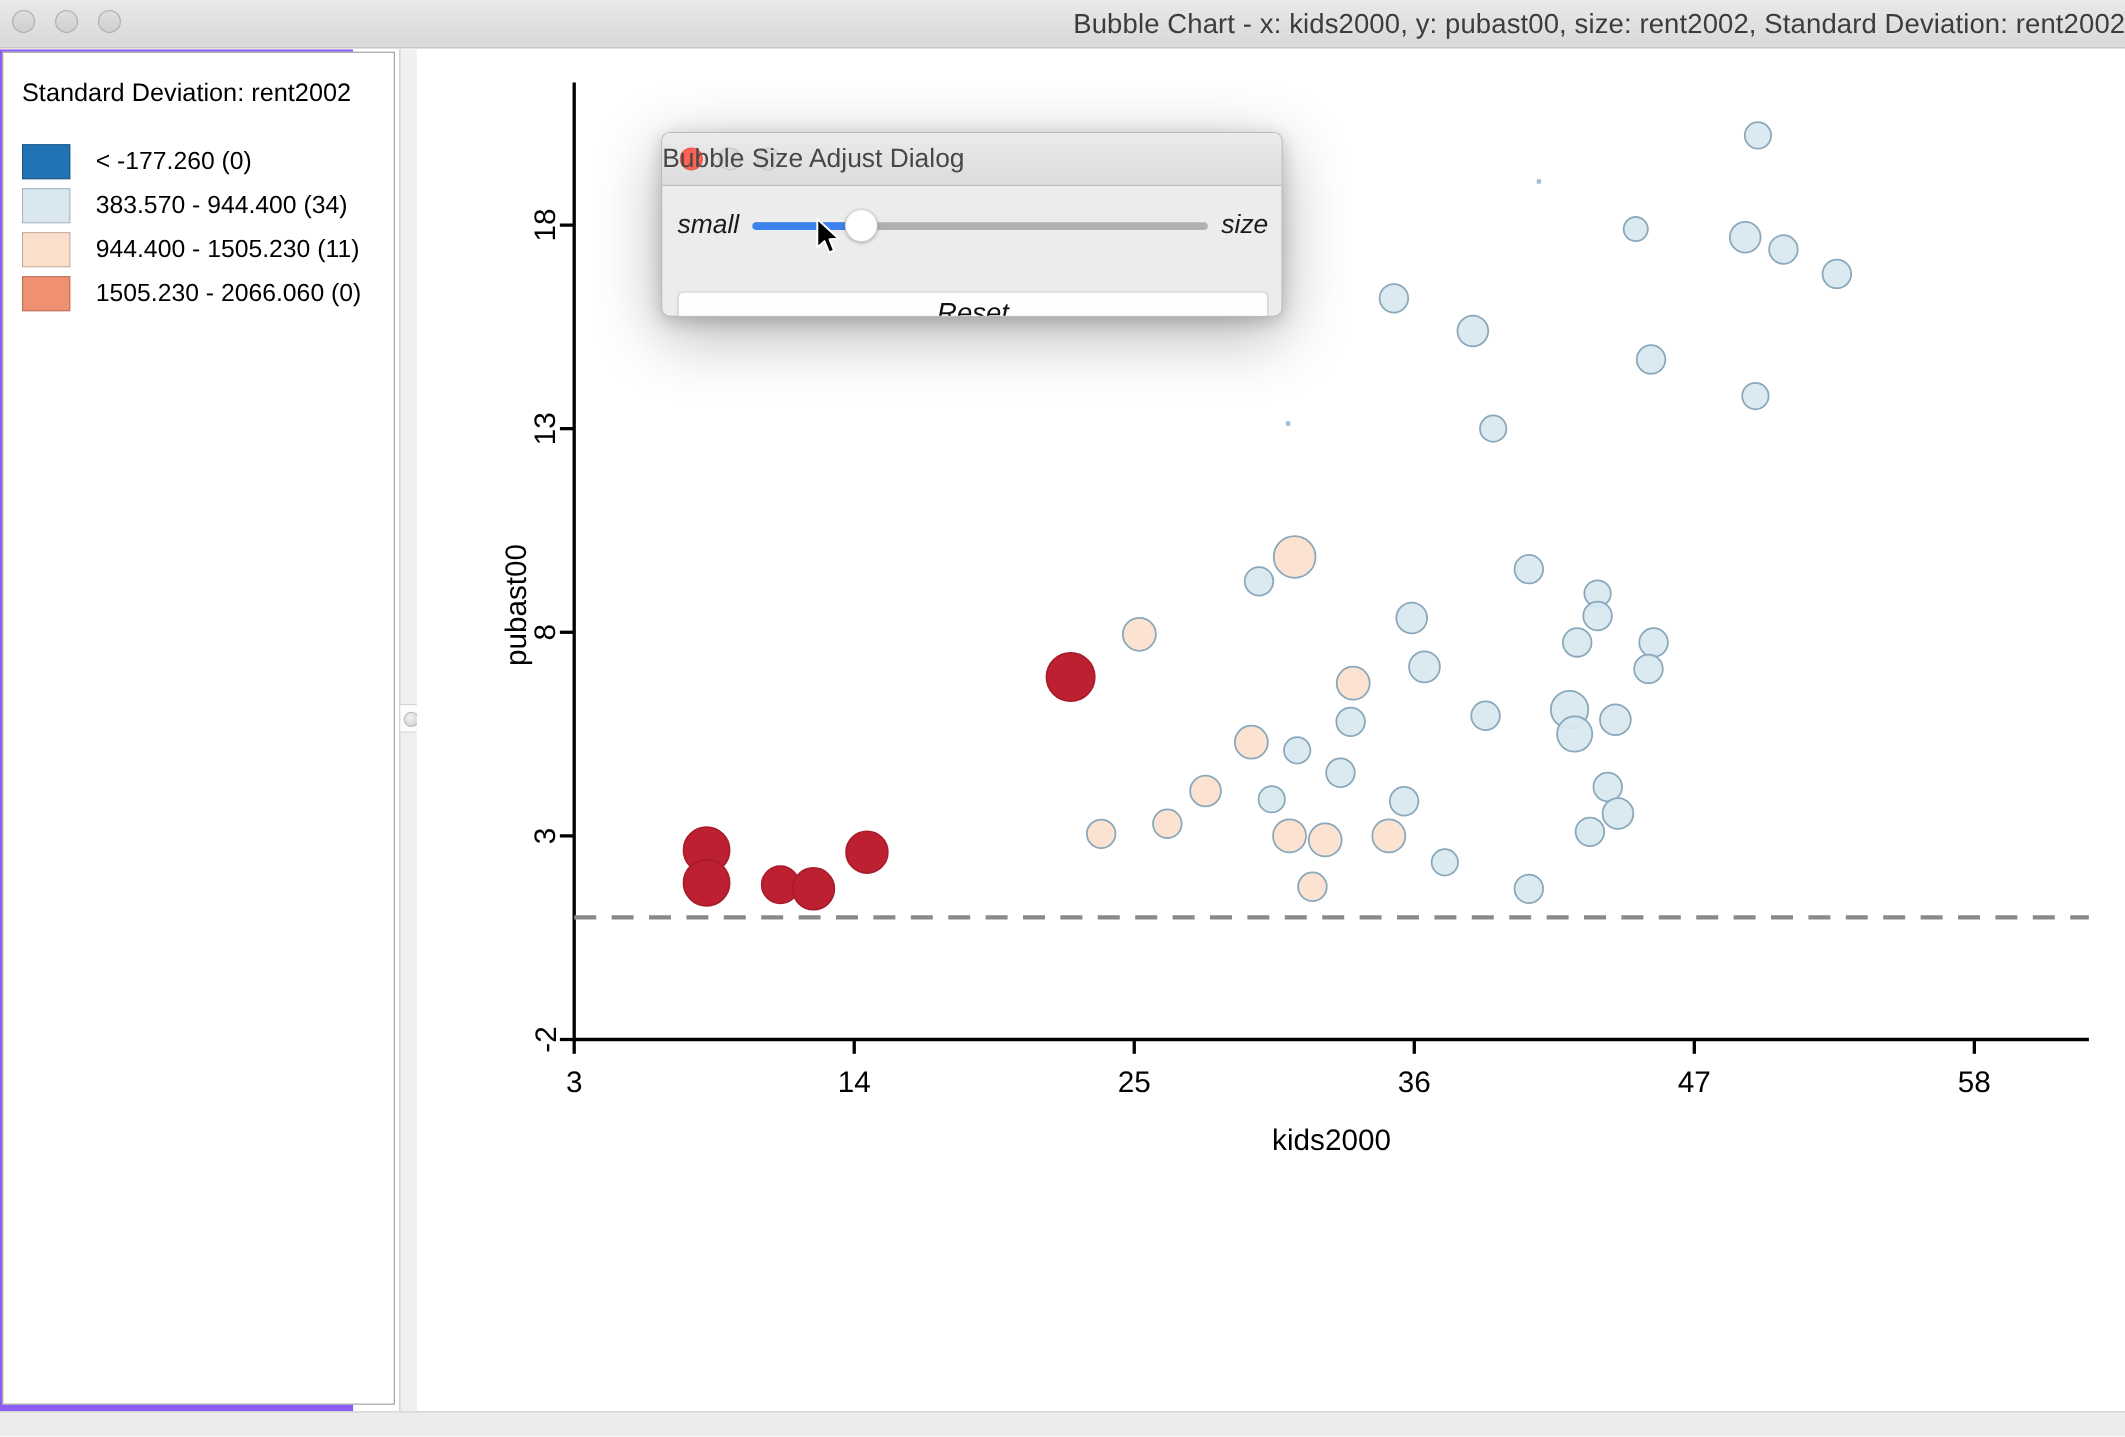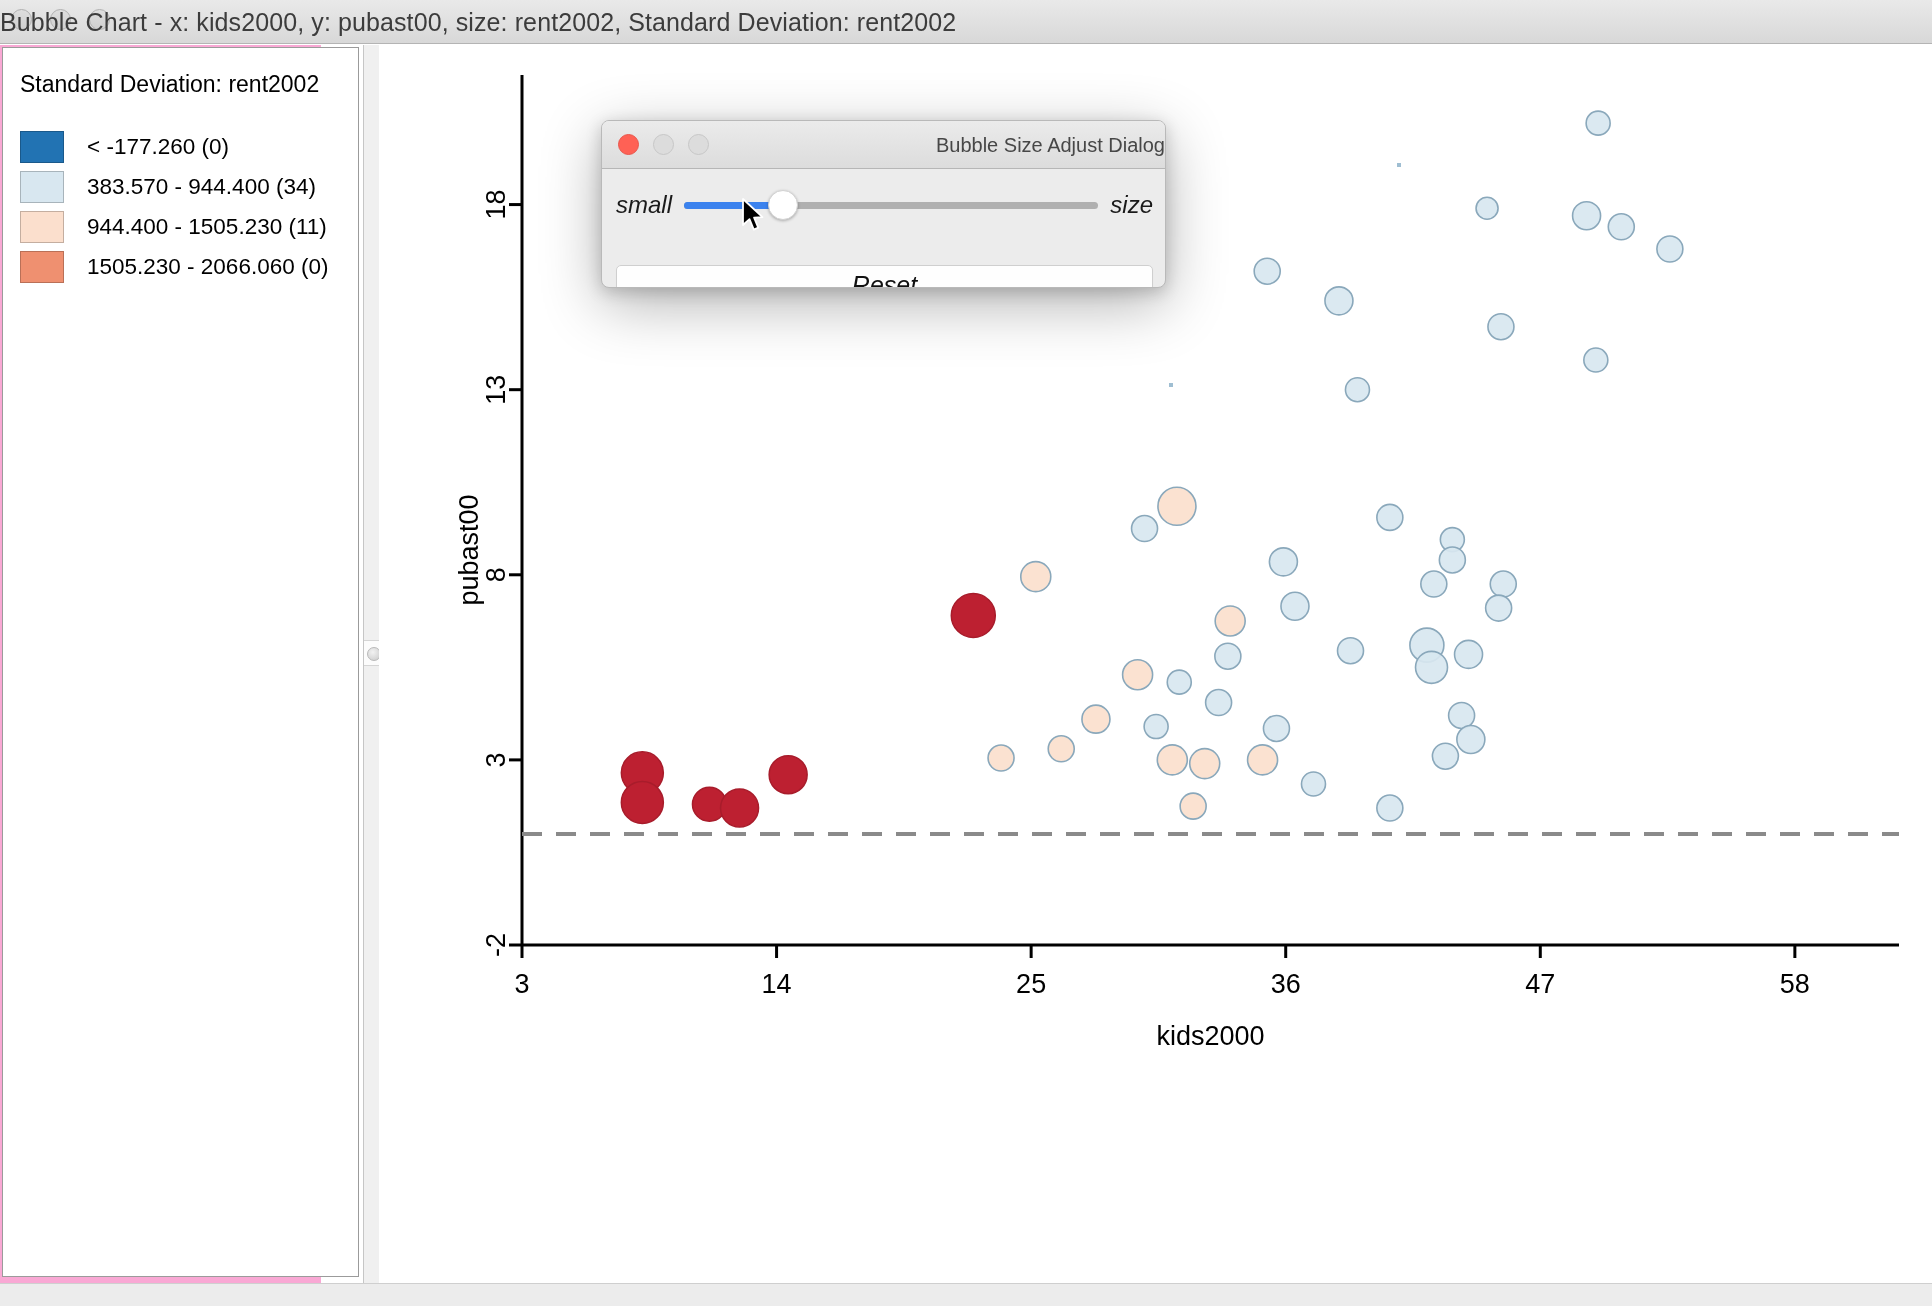--- a/index.html
+++ b/index.html
@@ -31,31 +31,31 @@
   .win-dot {
     width: 21px; height: 21px; border-radius: 50%;
     background: linear-gradient(to bottom, #dedede, #cfcfcf);
     border: 1px solid #b0b0b0;
     box-sizing: border-box;
   }
   .win-title {
     position: absolute; left: 0; top: 0;
     width: 1932px; height: 44px;
     line-height: 44px;
-    text-align: left;
+    text-align: right;
     font-size: 25px;
     color: #3c3c3c;
     letter-spacing: 0.1px;
   }
 
   
   .sidebar {
     position: absolute; left: 0px; top: 45px;
     width: 321px; height: 1238px;
-    background: #f9a8d4;
+    background: #8b5cf6;
     box-sizing: border-box;
   }
   .sidebar-inner {
     position: absolute; left: 2px; top: 2px;
     width: 357px; height: 1230px;
     background: #ffffff;
     border: 1px solid #9b9b9b;
     box-sizing: border-box;
   }
   .legend-title {
@@ -149,22 +149,22 @@
   .dlg-dots {
     position: absolute; left: 16px; top: 13px;
     display: flex; gap: 14px;
   }
   .dlg-dot { width: 21px; height: 21px; border-radius: 50%; box-sizing: border-box; }
   .dlg-dot.close { background: #ff6155; border: 1px solid #e9564b; }
   .dlg-dot.min   { background: #dcdcdc; border: 1px solid #c7c7c7; }
   .dlg-dot.max   { background: #dcdcdc; border: 1px solid #c7c7c7; }
   .dlg-title {
     position: absolute; left: 0; top: 0; width: 100%; height: 48px;
-    line-height: 48px; text-align: right;
-    font-size: 20px; color: #474747;
+    line-height: 48px; text-align: left;
+    font-size: 24px; color: #474747;
   }
   .dlg-body { position: relative; height: 119px; font-style: italic; }
 
   .slider-row {
     position: absolute; left: 14px; top: 14px;
     width: 537px; height: 44px;
     display: flex; align-items: center;
   }
   .slider-cap {
     font-size: 24px; color: #1a1a1a;

